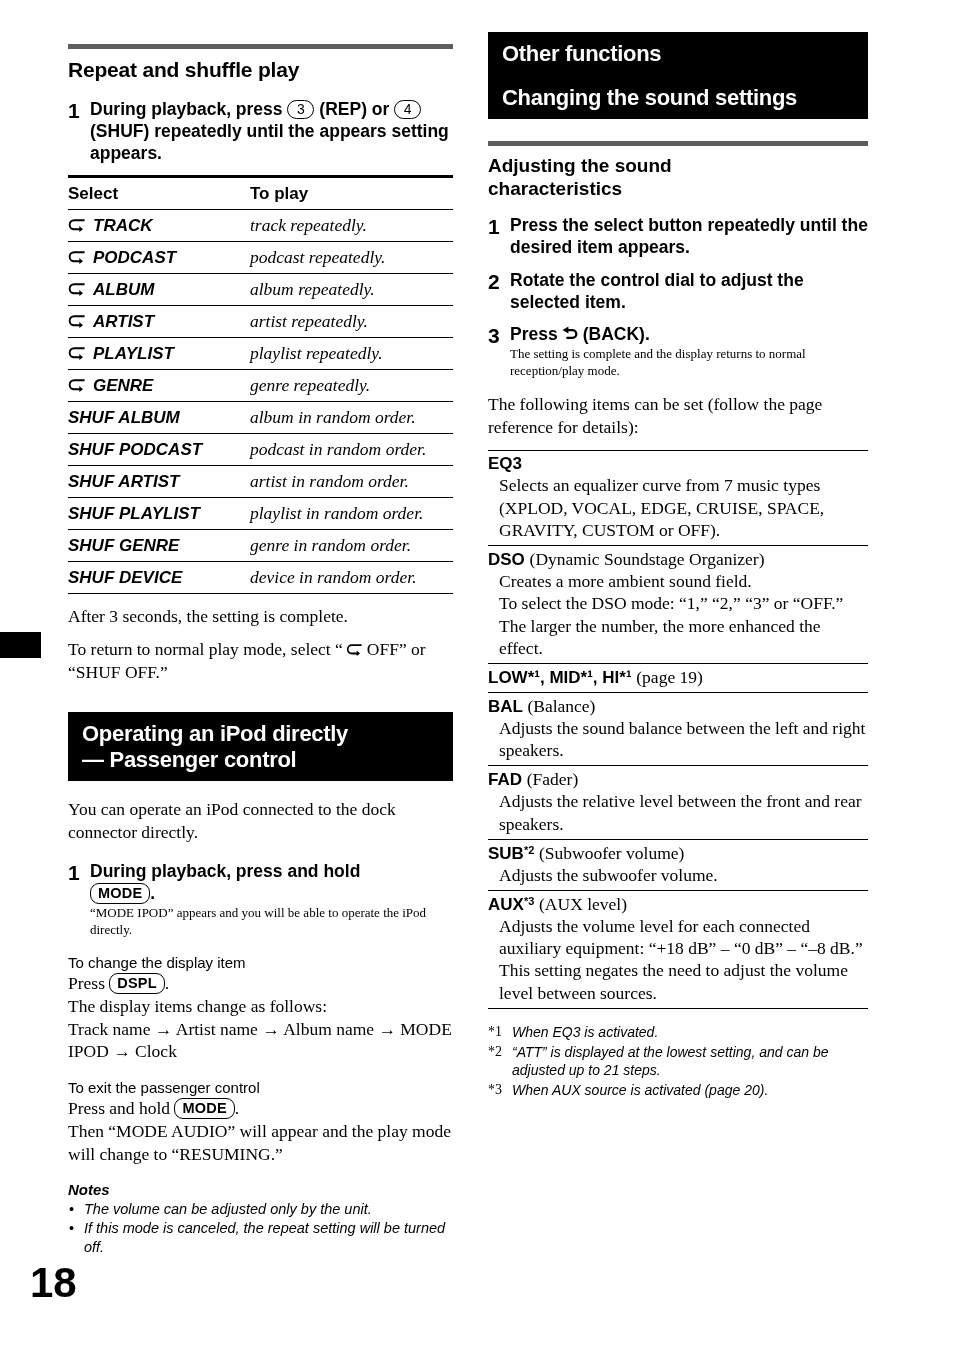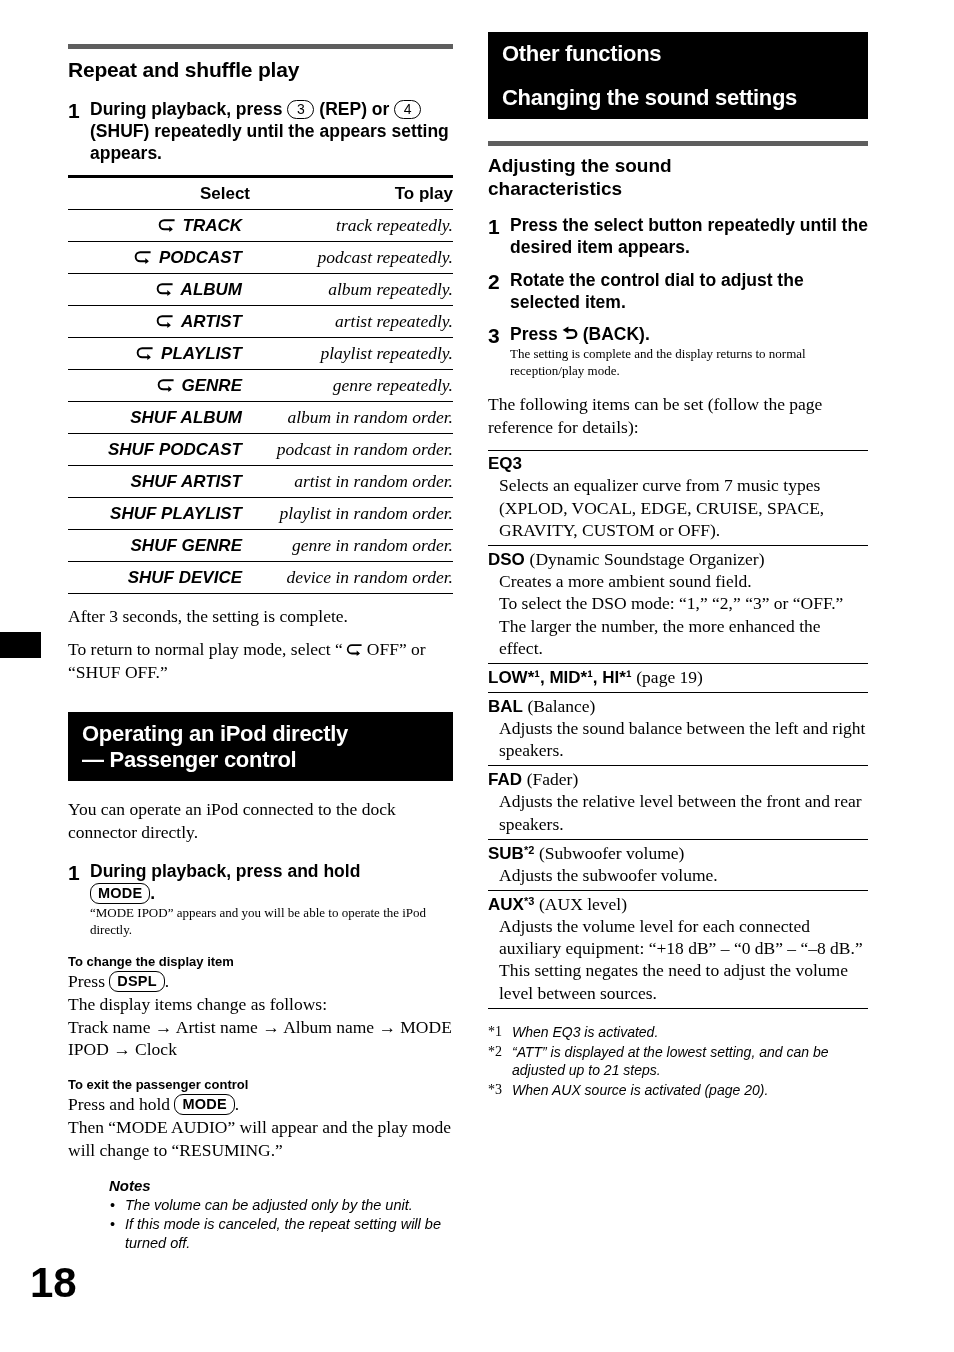--- a/index.html
+++ b/index.html
@@ -71,21 +71,21 @@
     vertical-align:1px;
   }
 
   
   .loop-icon { display:inline-block; width:19px; height:14px; vertical-align:-1px; margin-right:6px; }
   .loop-icon-sm { display:inline-block; width:18px; height:13px; vertical-align:-1px; margin:0 3px; }
   .back-icon { display:inline-block; width:19px; height:16px; vertical-align:-2px; margin:0 3px; }
 
   
   table.modes { width:100%; border-collapse:collapse; margin-top:4px; }
-  table.modes th, table.modes td { text-align:right; padding:5px 0 5px 0; vertical-align:baseline; }
+  table.modes th, table.modes td { text-align:left; padding:5px 0 5px 0; vertical-align:baseline; }
   table.modes thead th {
     font-family:"Liberation Sans","DejaVu Sans",sans-serif;
     font-weight:bold; font-size:17px;
     border-top:3px solid #000; border-bottom:1.6px solid #000;
     padding-top:6px; padding-bottom:5px;
   }
   table.modes tbody td { border-bottom:1.3px solid #000; font-size:17.5px;font-style:italic; }
   table.modes tbody td.sel {
     font-family:"Liberation Sans","DejaVu Sans",sans-serif;
     font-weight:bold; font-size:17px; white-space:nowrap; padding-right:8px;
@@ -107,21 +107,21 @@
   .banner.gray  { background:#000000; }
 
   .left-banner { margin-top:28px; }
 
   h3.subhead {
     font-family:"Liberation Sans","DejaVu Sans",sans-serif;
     font-weight:bold; font-size:19px; line-height:1.2; margin:0 0 13px 0;
   }
   h4.minihead {
     font-family:"Liberation Sans","DejaVu Sans",sans-serif;
-    font-weight:bold; font-size:13px; margin:16px 0 1px 0;
+    font-weight:normal; font-size:15px; margin:16px 0 1px 0;
   }
 
   
   .deflist { margin-top:12px; border-top:1.6px solid #000; }
   .defitem { border-bottom:1.3px solid #000; padding:3px 0 4px 0; }
   .defitem .term {
     font-family:"Liberation Sans","DejaVu Sans",sans-serif;
     font-weight:bold; font-size:17px;
   }
   .defitem .term .paren {
@@ -132,21 +132,21 @@
   sup.fn { font-size:11px; font-family:"Liberation Sans","DejaVu Sans",sans-serif; font-weight:bold; vertical-align:5px; }
 
   
   .footnotes { margin-top:14px; font-style:italic;
     font-family:"Liberation Sans","DejaVu Sans",sans-serif; font-size:14px; line-height:1.33; }
   .fnrow { display:flex; margin-bottom:1px; }
   .fnrow .mark { width:24px; flex:0 0 24px; font-style:normal; font-family:"Liberation Serif","DejaVu Serif",serif; font-size:14px;}
   .fnrow .txt { flex:1 1 auto; }
 
   
-  .notes { margin-top:16px;margin-left:41px; }
+  .notes { margin-top:16px; }
   .notes .nh {
     font-family:"Liberation Sans","DejaVu Sans",sans-serif;
     font-weight:bold; font-style:italic; font-size:15px; margin-bottom:2px;
   }
   .notes ul { margin:0; padding:0; list-style:none; }
   .notes li {
     font-family:"Liberation Sans","DejaVu Sans",sans-serif;
     font-style:italic; font-size:14.5px; line-height:1.3;
     padding-left:16px; position:relative; margin-bottom:0px;
   }

